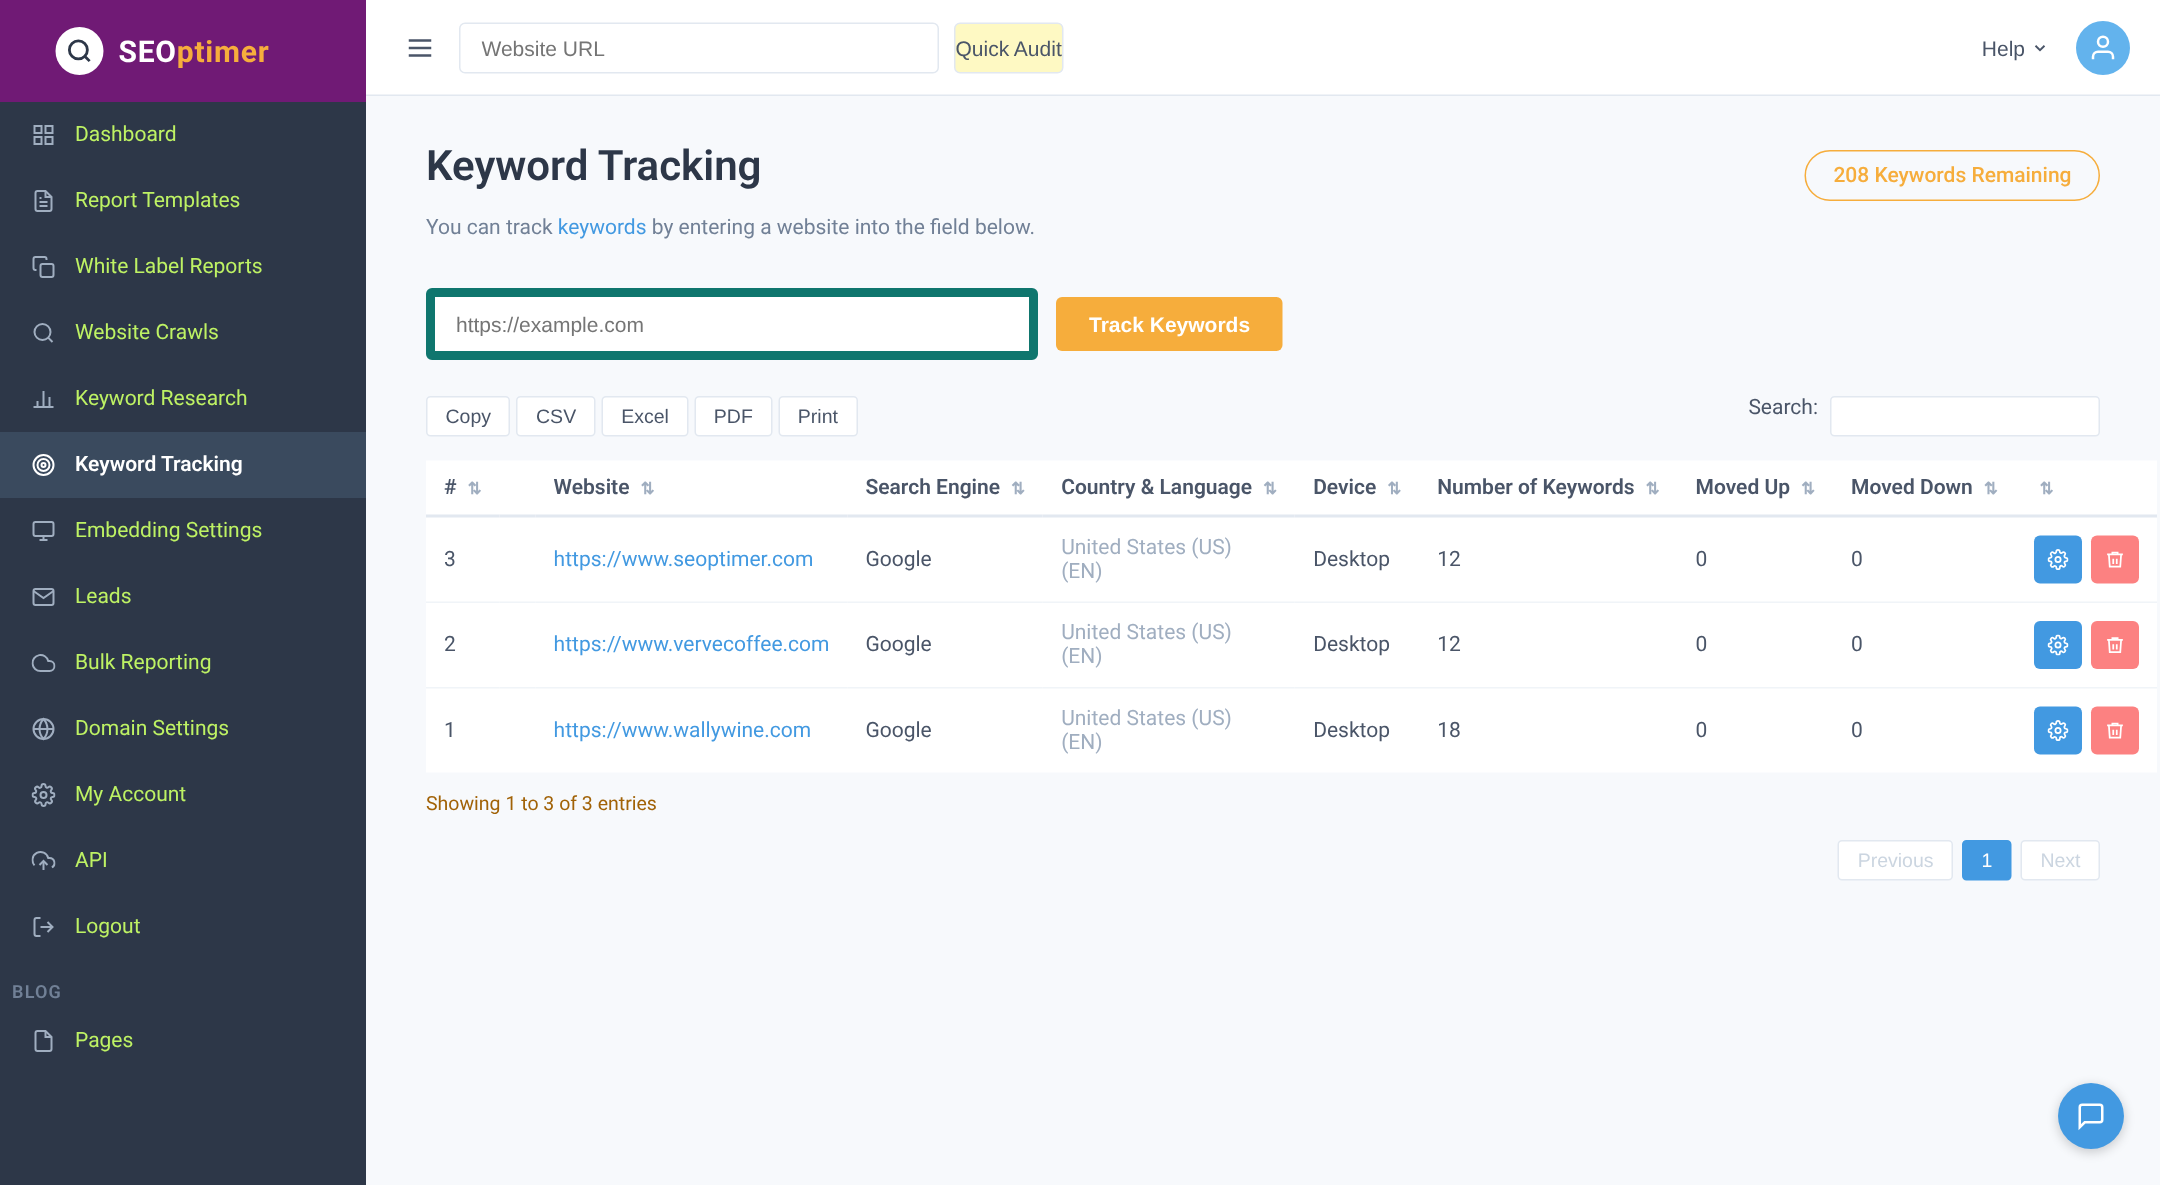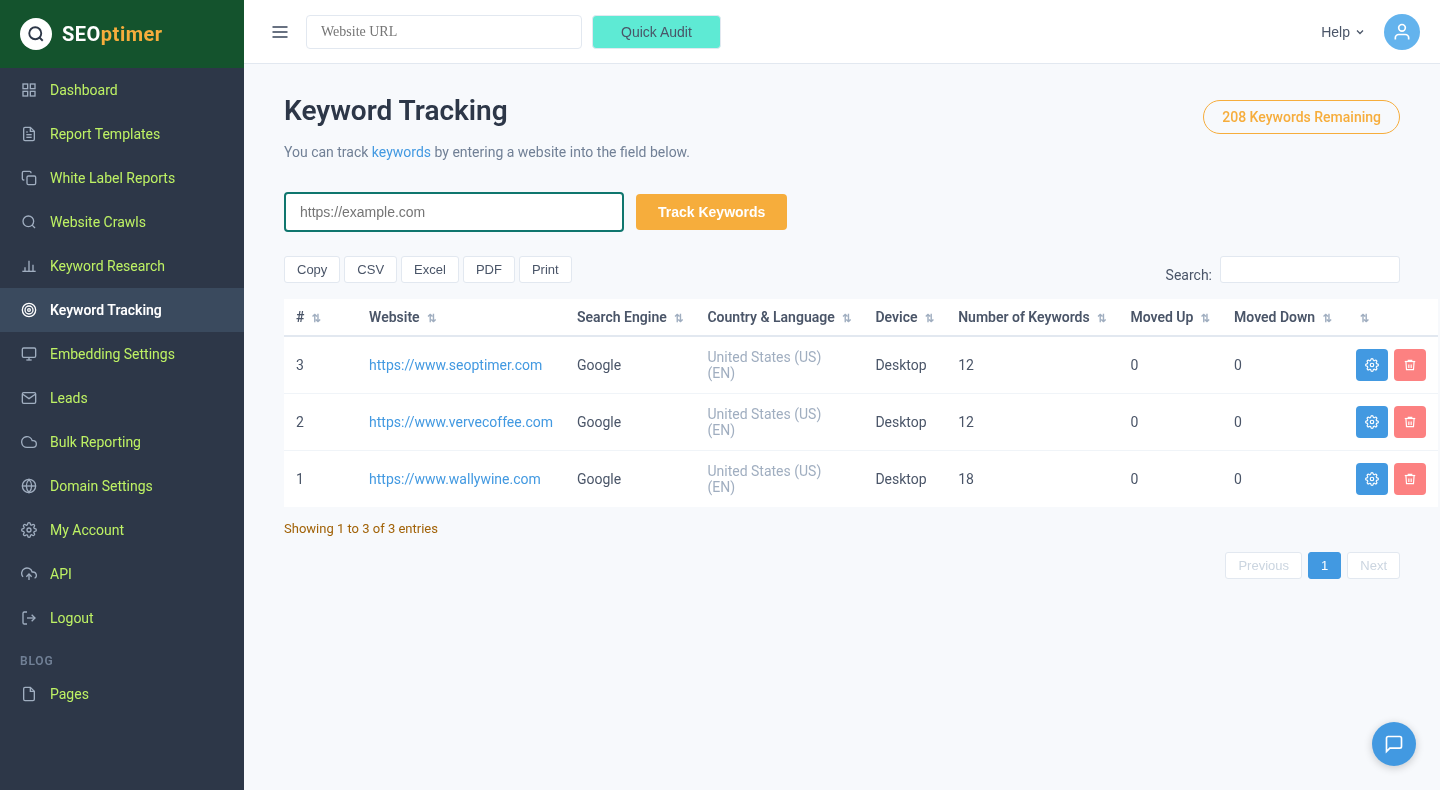--- a/index.html
+++ b/index.html
@@ -12,22 +12,22 @@
       background: #2d3748;
       color: #fff;
       display: flex;
       flex-direction: column;
       height: 100%;
       overflow-y: auto;
     }
     #sidebar-logo {
       display: flex;
       align-items: center;
-      padding: 18px 20px;
-      background: #14532d;
+      padding: 18px 37px;
+      background: #701a75;
       gap: 10px;
     }
     .logo-icon {
       width: 32px; height: 32px;
       background: #fff;
       border-radius: 50%;
       display: flex; align-items: center; justify-content: center;
       color: #2d3748;
       font-weight: bold;
       font-size: 14px;
@@ -41,21 +41,21 @@
       padding: 13px 20px;
       color: #bef264;
       cursor: pointer;
       gap: 12px;
       font-size: 14px;
       transition: background 0.15s;
     }
     .nav-item.active { background: #3a4a5e; color: #fff; font-weight: 600; }
     .nav-icon { width: 18px; height: 18px; display: flex; align-items: center; justify-content: center; color: #a0aec0; flex-shrink: 0; }
     .nav-item.active .nav-icon { color: #fff; }
-    .nav-section-label { padding: 10px 20px 4px; color: #718096; font-size: 12px; font-weight: 600; text-transform: uppercase; letter-spacing: 0.8px; margin-top: 4px; }
+    .nav-section-label { padding: 10px 8px 4px; color: #718096; font-size: 12px; font-weight: 600; text-transform: uppercase; letter-spacing: 0.8px; margin-top: 4px; }
 
     
     #main {
       flex: 1;
       display: flex;
       flex-direction: column;
       overflow: hidden;
     }
 
     
@@ -70,31 +70,30 @@
     }
     .hamburger-btn {
       background: none; border: none; cursor: pointer;
       display: flex; align-items: center; justify-content: center;
       padding: 6px; color: #4a5568;
     }
     .url-input {
       border: 1px solid #e2e8f0;
       border-radius: 4px;
       padding: 8px 14px;
-      width: 276px;
+      width: 320px;
       color: #737373;
       font-size: 14px;
       outline: none;
-      font-family: Liberation Serif, serif;
     }
     .quick-audit-btn {
       border: 1px solid #e2e8f0;
-      background: #5eead4;
+      background: #fef9c3;
       border-radius: 4px;
-      padding: 8px 28px;
+      padding: 8px 0;
       font-size: 14px;
       cursor: pointer;
       color: #4a5568;
     }
     .topbar-right {
       margin-left: auto;
       display: flex;
       align-items: center;
       gap: 18px;
     }
@@ -147,24 +146,24 @@
     }
     .subtitle a { color: #4299e1; text-decoration: none; }
 
     .url-row {
       display: flex;
       align-items: center;
       gap: 12px;
       margin-bottom: 24px;
     }
     .url-row input {
-      border: 2px solid #0f766e;
+      border: 6px solid #0f766e;
       border-radius: 4px;
       padding: 10px 14px;
-      width: 340px;
+      width: 408px;
       font-size: 14px;
       color: #a0aec0;
       outline: none;
     }
     .track-btn {
       background: #f6ad3c;
       border: none;
       border-radius: 4px;
       padding: 10px 22px;
       font-size: 14px;
@@ -183,21 +182,21 @@
     .btn-group { display: flex; gap: 4px; }
     .btn-ctrl {
       border: 1px solid #e2e8f0;
       background: #fff;
       border-radius: 3px;
       padding: 5px 12px;
       font-size: 13px;
       cursor: pointer;
       color: #4a5568;
     }
-    .search-row { display: flex; align-items: flex-end; gap: 8px; }
+    .search-row { display: flex; align-items: flex-start; gap: 8px; }
     .search-label { color: #4a5568; font-size: 14px; }
     .search-input {
       border: 1px solid #e2e8f0;
       border-radius: 3px;
       padding: 5px 10px;
       font-size: 13px;
       width: 180px;
       outline: none;
     }
 

